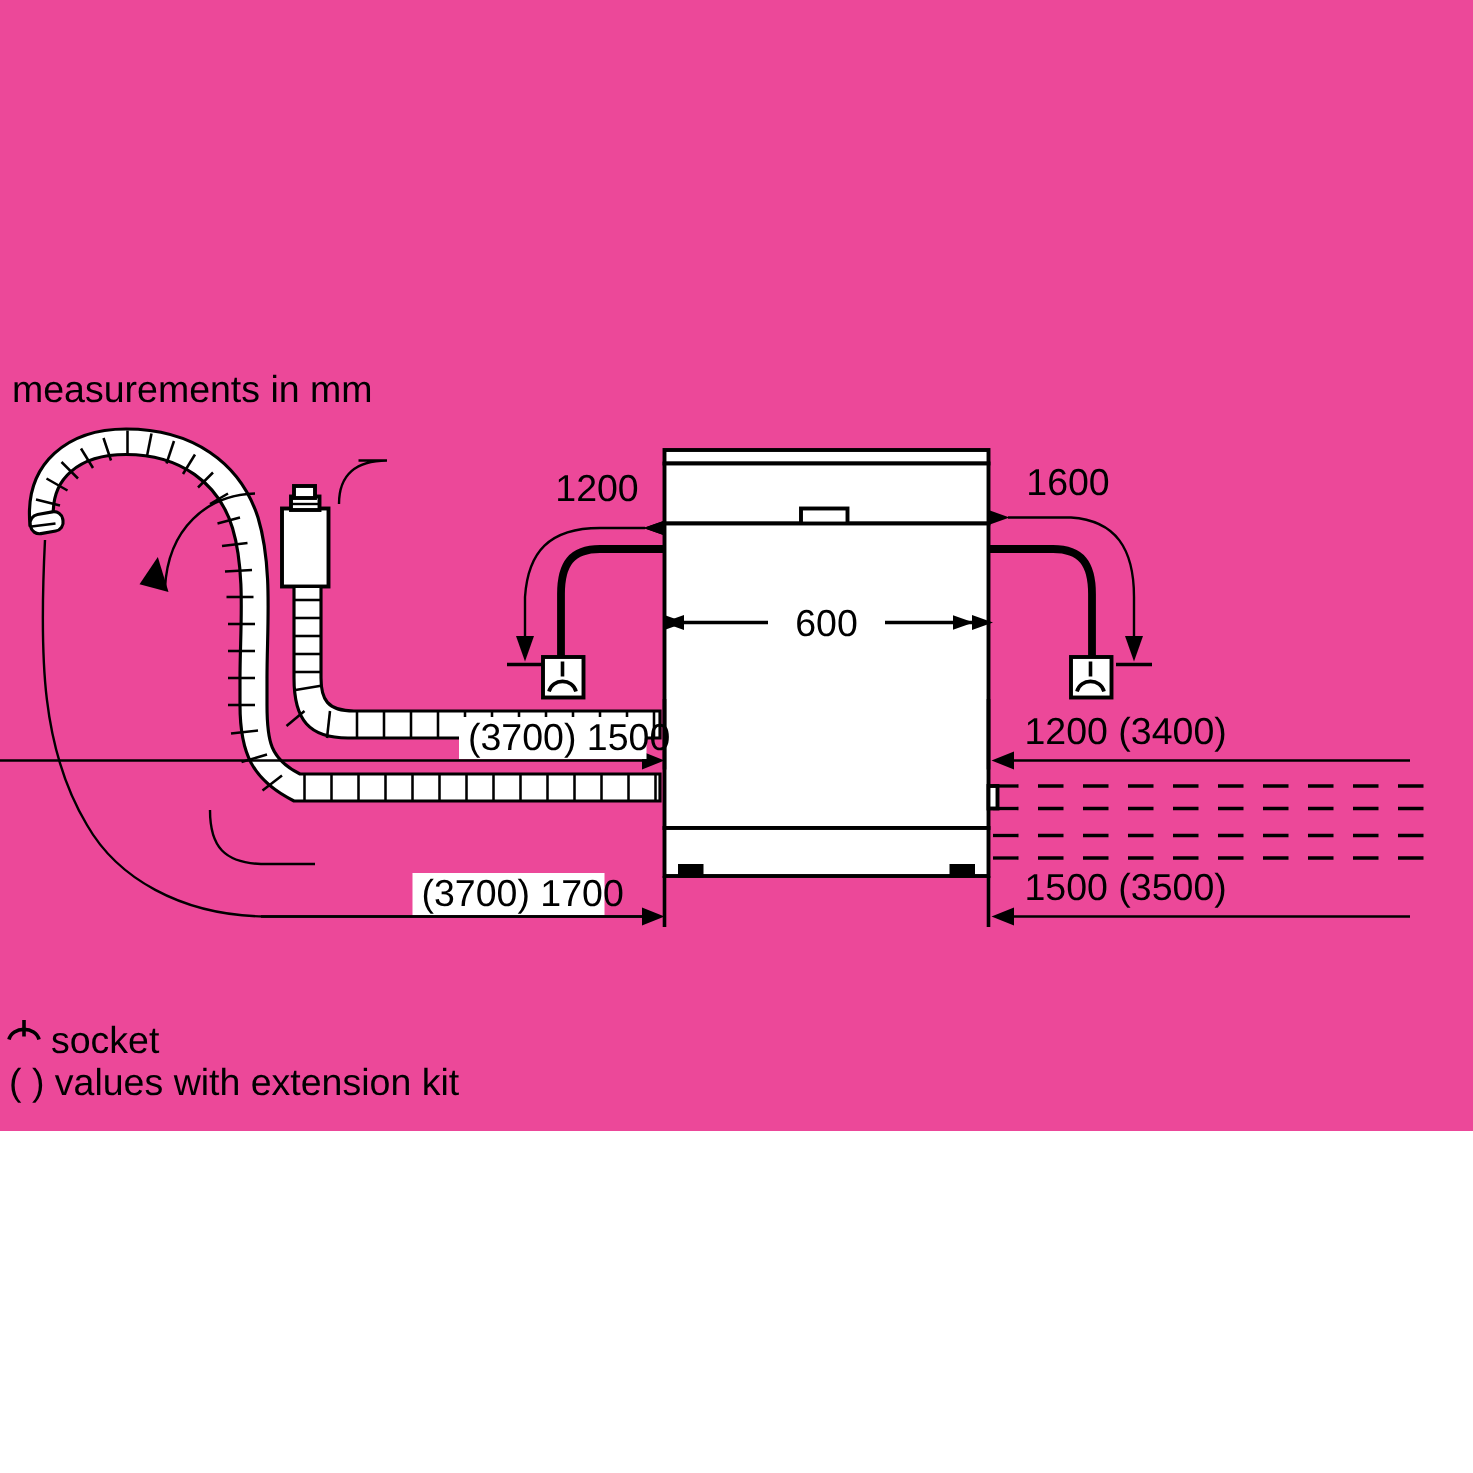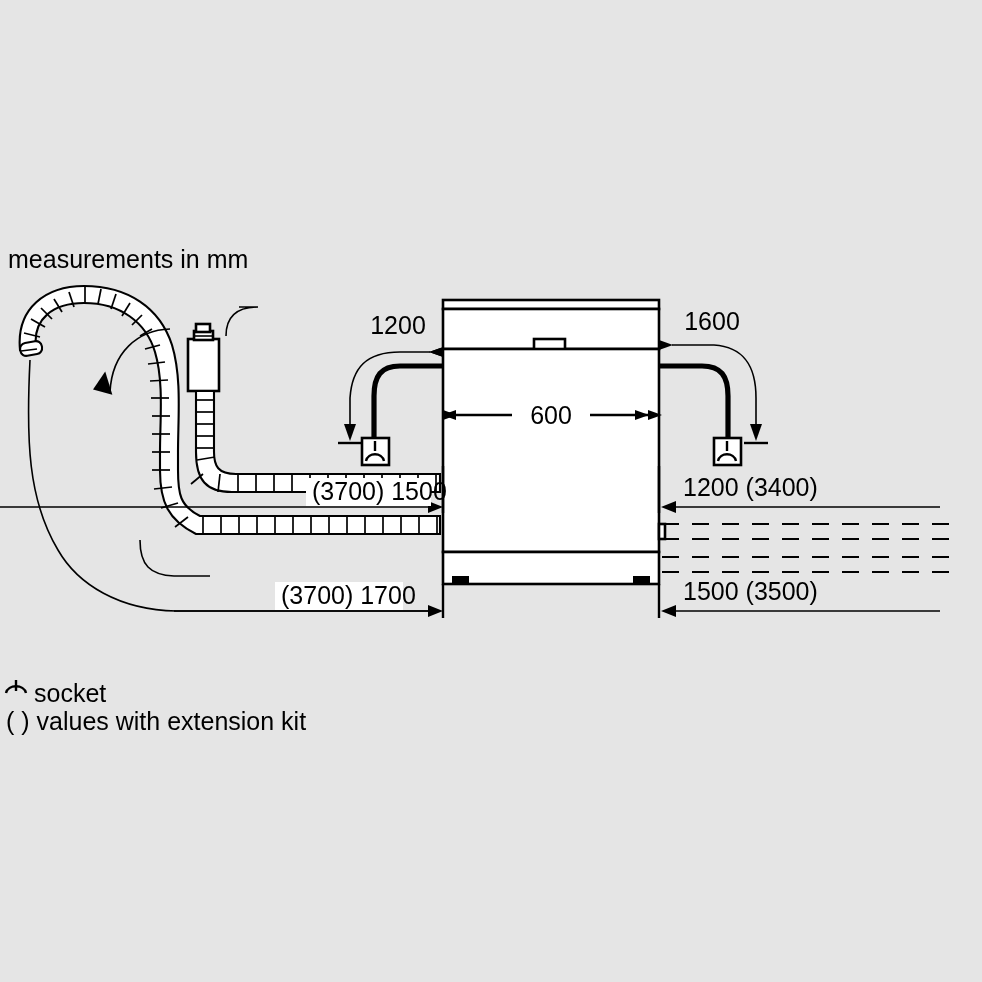--- a/index.html
+++ b/index.html
@@ -11,22 +11,22 @@
   body {
     width: 982px;
     height: 982px;
     font-family: "Liberation Sans", sans-serif;
     color: #000000;
     overflow: hidden;
   }
   #diagram-root {
     position: relative;
     width: 982px;
-    height: 982px;
-    background: #e5e5e5;
+    height: 754px;
+    background: #ec4899;
   }
   svg#drawing {
     position: absolute;
     top: 0;
     left: 0;
     width: 982px;
     height: 982px;
     display: block;
   }
   text {

